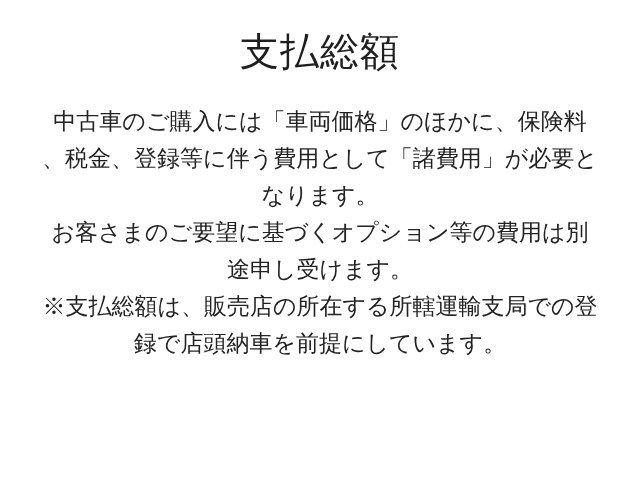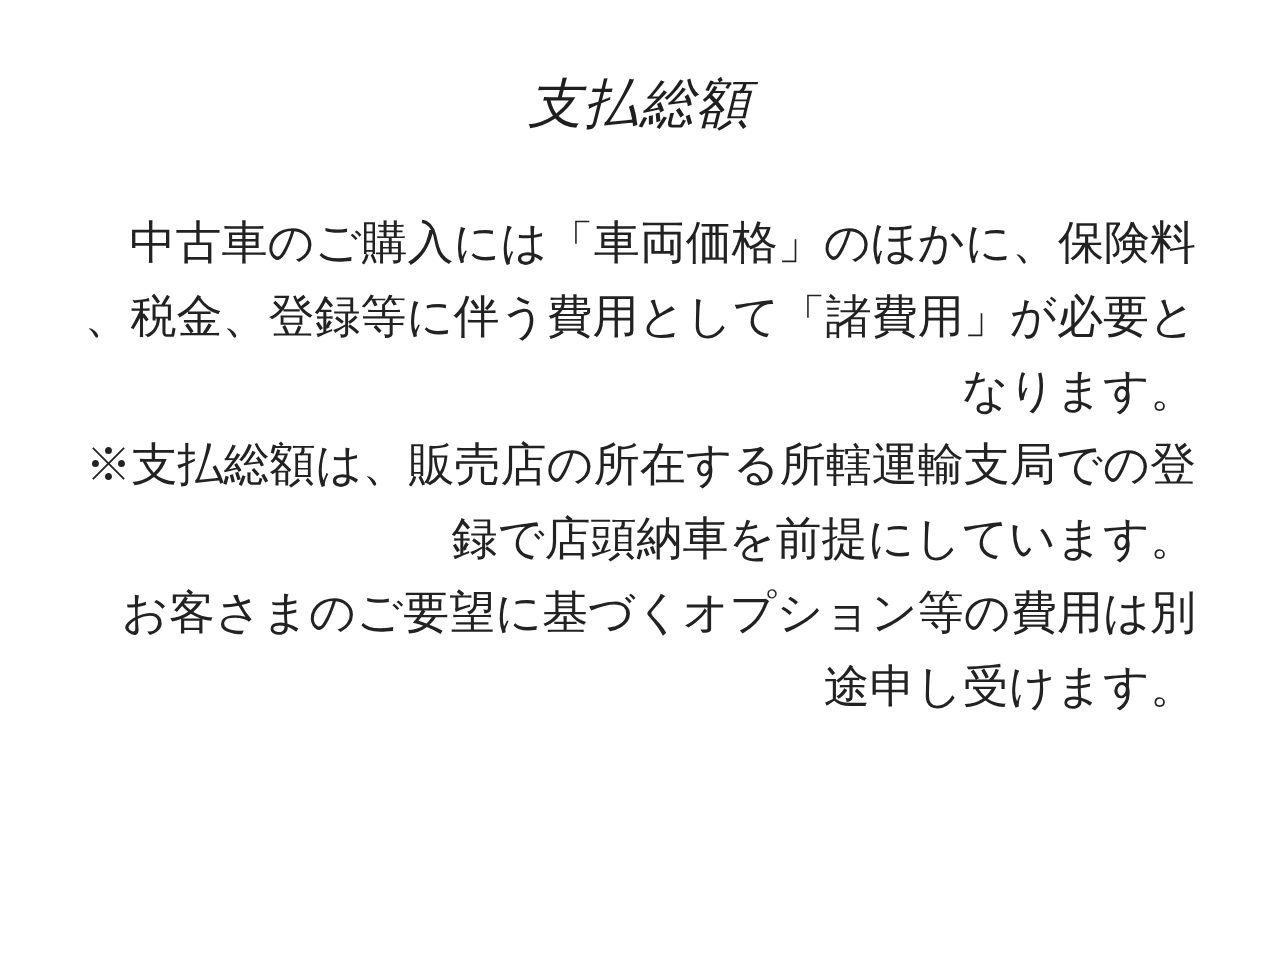--- a/index.html
+++ b/index.html
@@ -19,47 +19,46 @@
     height: 480px;
     background: #ffffff;
   }
   .title {
     position: absolute;
     top: 33px;
     left: 0;
     width: 640px;
     margin: 0;
     text-align: center;
-    font-size: 27px;
+    font-size: 39px;
     line-height: 38px;
     font-weight: 400;
     color: #1f1f1f;
     letter-spacing: 1px;
-    font-style: italic;
   }
   .content {
     position: absolute;
     top: 103px;
     left: 42px;
     width: 556px;
     font-size: 23px;
     line-height: 37px;
     color: #222222;
     word-break: break-all;
     line-break: anywhere;
-    text-align: right;
+    text-align: center;
   }
   .content p.para {
     margin: 0;
     padding: 0;
   }
 </style>
 </head>
 <body>
 
 <div class="page">
   <h1 class="title">支払総額</h1>
   <div class="content">
       <p class="para">中古車のご購入には「車両価格」のほかに、保険料、税金、登録等に伴う費用として「諸費用」が必要となります。</p>
+      <p class="para">お客さまのご要望に基づくオプション等の費用は別途申し受けます。</p>
       <p class="para">※支払総額は、販売店の所在する所轄運輸支局での登録で店頭納車を前提にしています。</p>
-      <p class="para">お客さまのご要望に基づくオプション等の費用は別途申し受けます。</p>
     </div>
 </div>
 
 </body></html>

